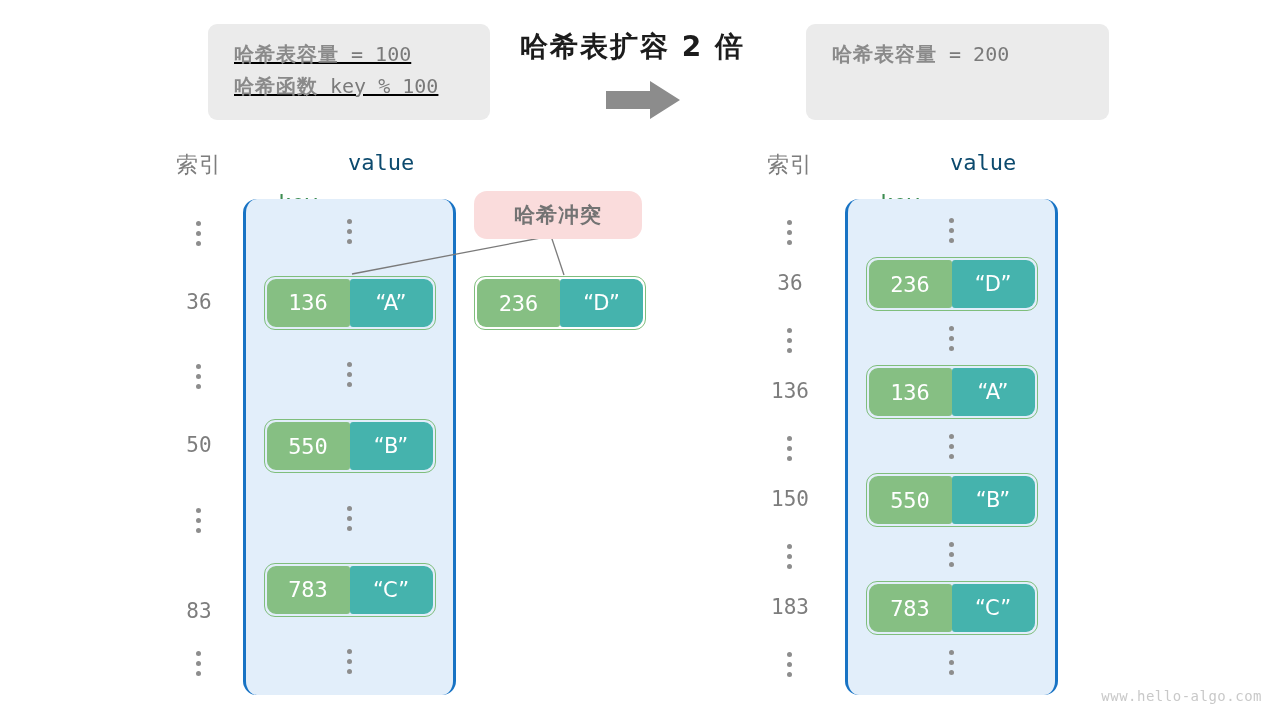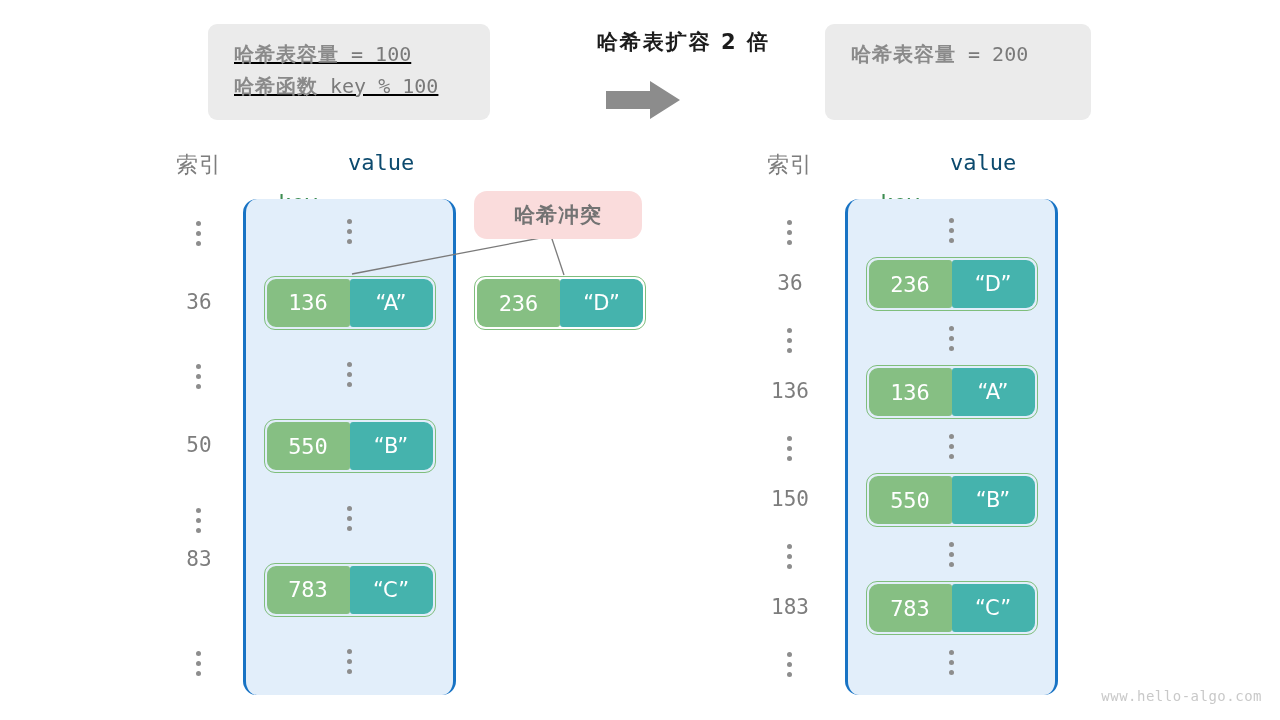--- a/index.html
+++ b/index.html
@@ -31,30 +31,30 @@
     font-family: "DejaVu Sans Mono", "Liberation Mono", monospace;
     letter-spacing: 0px;
   }
   .info-line .cjk {
     font-family: "DejaVu Sans", "Liberation Sans", sans-serif;
     font-weight: bold;
     color: #8a8a8a;
     letter-spacing: 1px;
   }
   #info-left  { left: 208px; top: 24px; width: 282px; height: 96px; text-decoration: underline; }
-  #info-right { left: 825px; top: 24px; width: 266px; height: 96px; }
+  #info-right { left: 806px; top: 24px; width: 303px; height: 96px; }
 
   
   #expand-title {
     position: absolute;
     left: 520px;
     top: 28px;
     width: 250px;
-    text-align: right;
-    font-size: 21px;
+    text-align: left;
+    font-size: 28px;
     font-weight: bold;
     color: #1c1c1c;
     letter-spacing: 2px;
     white-space: pre;
   }
   #arrow-icon {
     position: absolute;
     left: 606px;
     top: 80px;
     width: 74px;
@@ -244,21 +244,21 @@
       </span>
     </div>
     <div class="index-label" style="left: 168px; width: 62px; top: 435.1px;">50</div>
     <div class="index-label" style="left: 168px; width: 62px; top: 507.8px; display: flex; justify-content: center;">
       <span class="vdots">
         <i></i>
         <i></i>
         <i></i>
       </span>
     </div>
-    <div class="index-label" style="left: 168px; width: 62px; top: 549px;">83</div>
+    <div class="index-label" style="left: 168px; width: 62px; top: 601px;">83</div>
     <div class="index-label" style="left: 168px; width: 62px; top: 651.2px; display: flex; justify-content: center;">
       <span class="vdots">
         <i></i>
         <i></i>
         <i></i>
       </span>
     </div>
   </div>
 
 <div class="panel" id="left-panel" style="left:243px; top:199px; width:213px; height:496px;">

